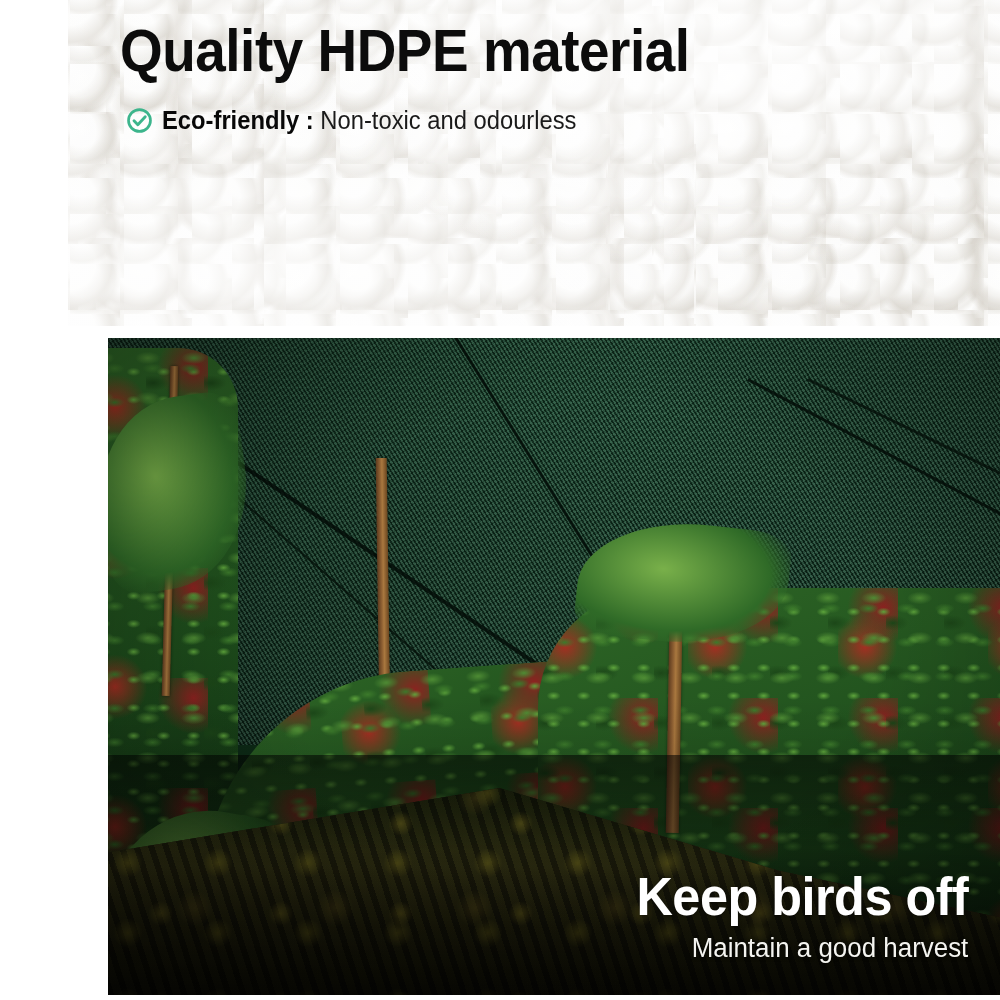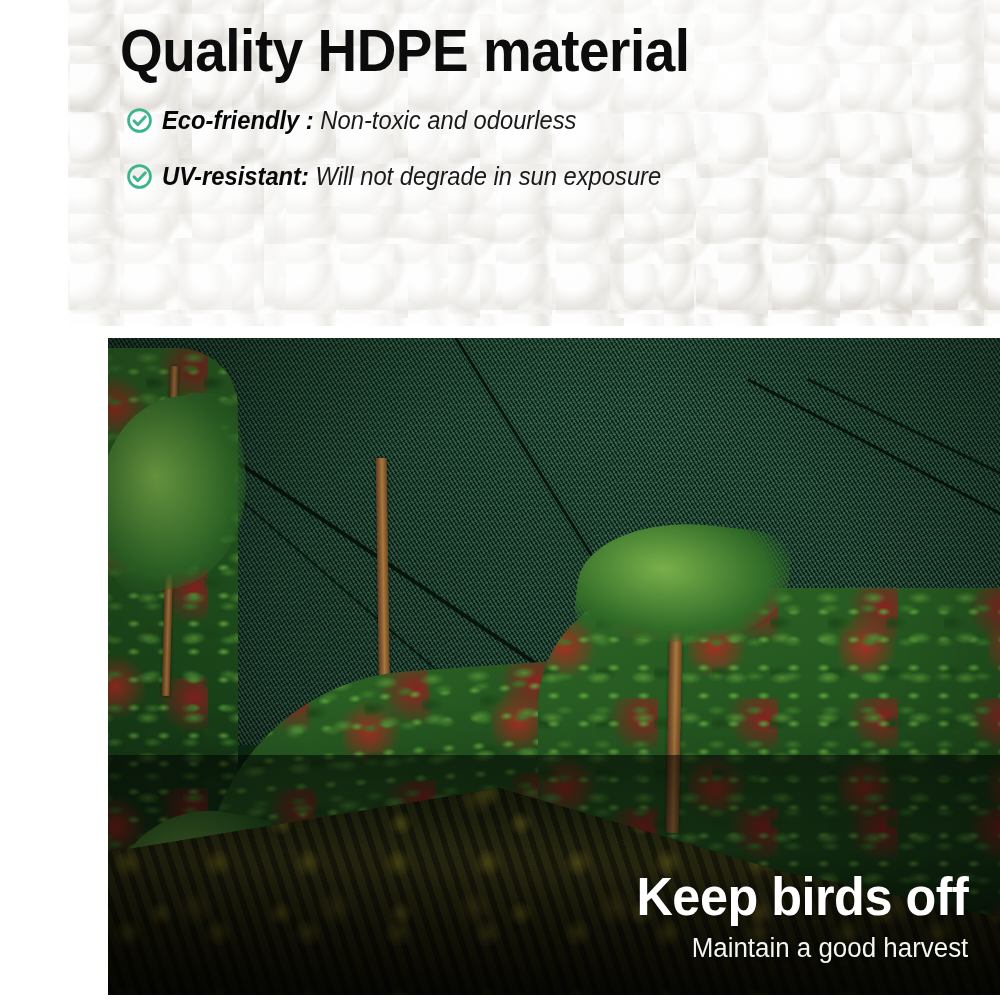--- a/index.html
+++ b/index.html
@@ -104,21 +104,20 @@
     position: absolute;
     left: 126px;
     top: 92px;
     width: 840px;
   }
   .bullet {
     display: flex;
     align-items: center;
     height: 56px;
     white-space: nowrap;
-    font-style: italic;
   }
   .check-icon {
     flex: 0 0 auto;
     width: 27px;
     height: 27px;
     margin-right: 9px;
     display: block;
   }
   .bullet-text {
     font-size: 25px;
@@ -319,30 +318,20 @@
         <svg class="check-icon" viewBox="0 0 32 32">
           <circle cx="16" cy="16" r="13" fill="none" stroke="#3cb58c" stroke-width="3.2"></circle>
           <path d="M9.5 16.4 L14 21 L22.8 11.6" fill="none" stroke="#3cb58c" stroke-width="3.4" stroke-linecap="round" stroke-linejoin="round"></path>
         </svg>
         <div class="bullet-text">
           <span class="bullet-term">Eco-friendly :</span>
           <span class="bullet-desc">Non-toxic and odourless</span>
         </div>
       </div>
 
-      <div class="bullet">
-        <svg class="check-icon" viewBox="0 0 32 32">
-          <circle cx="16" cy="16" r="13" fill="none" stroke="#3cb58c" stroke-width="3.2"></circle>
-          <path d="M9.5 16.4 L14 21 L22.8 11.6" fill="none" stroke="#3cb58c" stroke-width="3.4" stroke-linecap="round" stroke-linejoin="round"></path>
-        </svg>
-        <div class="bullet-text">
-          <span class="bullet-term">UV-resistant:</span>
-          <span class="bullet-desc">Will not degrade in sun exposure</span>
-        </div>
-      </div>
 
 
 
     </div>
   </div>
 
   <div class="panel-bottom">
     <div class="photo">
 
       <div class="net">

